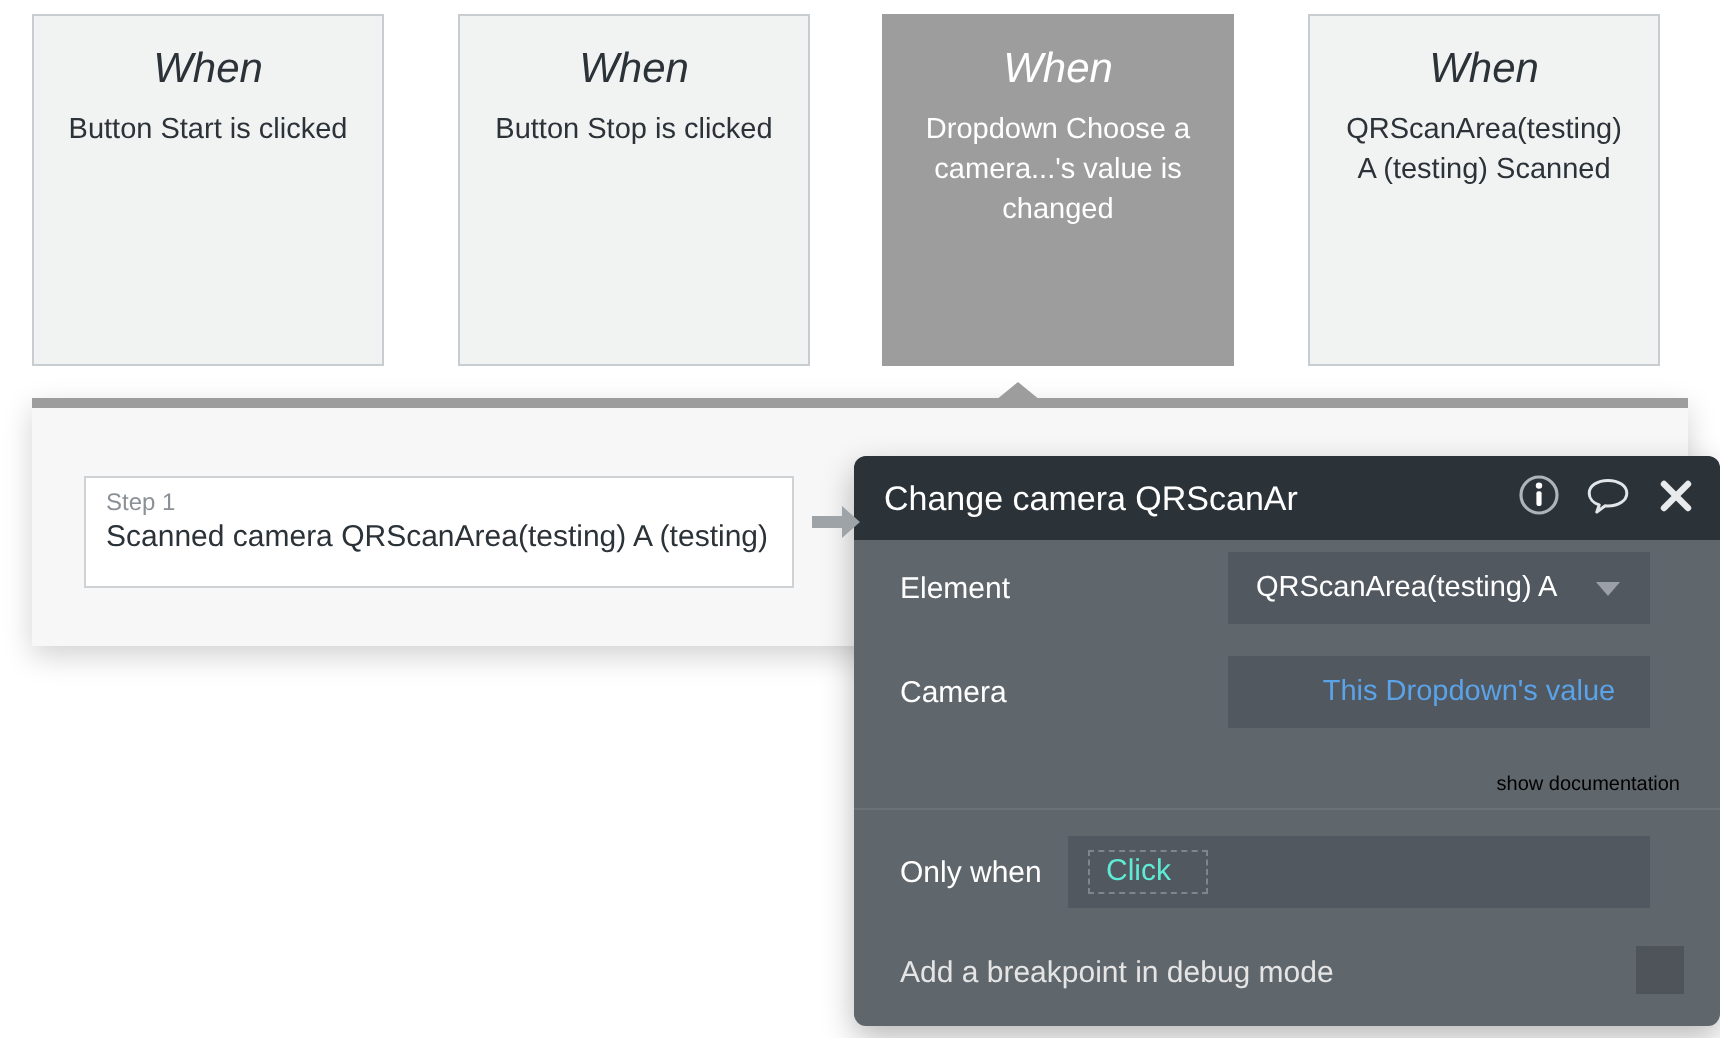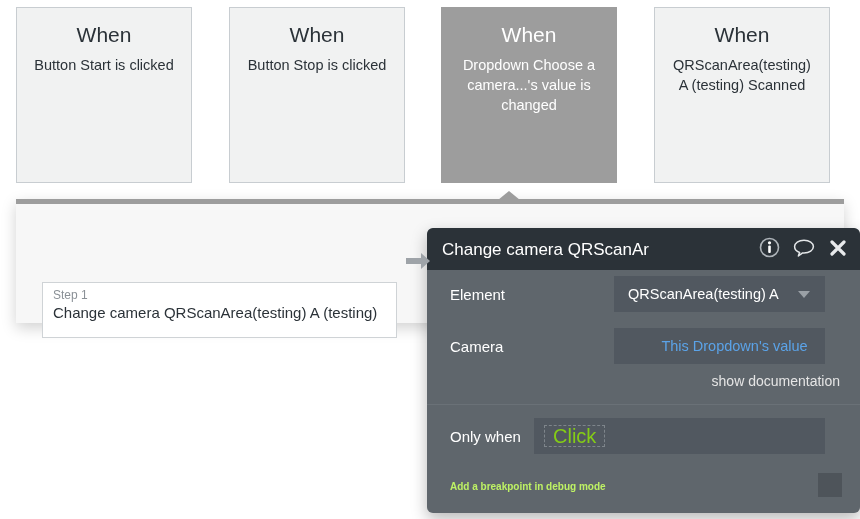--- a/index.html
+++ b/index.html
@@ -27,20 +27,21 @@
   .event-card.selected {
     background: #9d9d9d;
     border-color: #9d9d9d;
   }
   .event-card .when {
     font-size: 21px;
     color: #2b3238;
     line-height: 26px;
     margin-bottom: 7px;
     font-weight: 400;
+    font-style: italic;
   }
   .event-card.selected .when { color: #ffffff; }
   .event-card .detail {
     font-size: 14.5px;
     color: #2b3238;
     line-height: 20px;
   }
   .event-card.selected .detail { color: #ffffff; }
 
   
@@ -69,21 +70,20 @@
     background: #9d9d9d;
   }
   .step-box {
     position: absolute;
     left: 26px; top: 39px;
     width: 355px; height: 56px;
     border: 1px solid #cfd3d6;
     background: #ffffff;
     padding: 5px 9px 0 10px;
     cursor: pointer;
-    margin-top: 44px;
   }
   .step-label { font-size: 12px; color: #8a9096; line-height: 15px; }
   .step-title { font-size: 15px; color: #2b3238; line-height: 20px; white-space: nowrap; }
   .step-delete {
     font-size: 12.5px; color: #8a9096;
     text-align: right; line-height: 16px;
     cursor: pointer;
   }
   .step-arrow {
     position: absolute;
@@ -138,45 +138,45 @@
   }
   .field-ctl .value.blue { color: #5ba3e8; left: 0; width: 241px; text-align: center; }
   .chev {
     position: absolute; right: 15px; top: 15px;
     width: 0; height: 0;
     border-left: 6px solid transparent;
     border-right: 6px solid transparent;
     border-top: 7px solid #9aa0a6;
   }
   .show-doc {
-    position: absolute; right: 20px; top: 0px;
-    font-size: 14px; color: #e5e5e5; line-height: 18px;
+    position: absolute; right: 20px; top: 12px;
+    font-size: 10px; color: #000000; line-height: 18px;
     cursor: pointer;
   }
   .divider {
     position: absolute; left: 0; width: 100%; height: 1px;
     background: #6a7177;
   }
   .onlywhen-ctl {
     position: absolute; left: 107px; top: 6px;
     width: 291px; height: 36px;
     background: #515860;
     cursor: pointer;
   }
   .onlywhen-ph {
     position: absolute; left: 10px; top: 7px;
     min-width: 60px; height: 22px;
     border: 1px dashed #7e858b;
-    color: #84cc16; font-size: 20px;
+    color: #5eead4; font-size: 15px;
     line-height: 20px; padding: 0 8px;
   }
   .breakpoint-row { position: relative; height: 46px; }
   .breakpoint-label {
     position: absolute; left: 23px; top: 12px;
-    font-size: 10px; color: #bef264; line-height: 21px; font-weight: bold;
+    font-size: 15px; color: #e5e5e5; line-height: 21px;
   }
   .breakpoint-box {
     position: absolute; right: 18px; top: 9px;
     width: 24px; height: 24px;
     background: #4e545a;
     cursor: pointer;
   }
 </style>
 </head>
 <body>
@@ -200,21 +200,21 @@
       <div class="when">When</div>
       <div class="detail">QRScanArea(testing) A (testing) Scanned</div>
     </div>
   </div>
   <div class="card-pointer"></div>
 
   <div class="workflow-panel">
     <div class="workflow-topbar"></div>
     <div class="step-box">
       <div class="step-label">Step 1</div>
-      <div class="step-title">Change camera QRScanArea(testing) A (testing)</div>
+      <div class="step-title">Scanned camera QRScanArea(testing) A (testing)</div>
     </div>
   </div>
   <div class="step-arrow">
     <svg width="28" height="24" viewBox="0 0 28 24" aria-hidden="true">
       <path d="M2 9 h15 v-5 l9 8 -9 8 v-5 h-15 z" fill="#9ea3a8"></path>
     </svg>
   </div>
 
   <div class="prop-panel">
 

